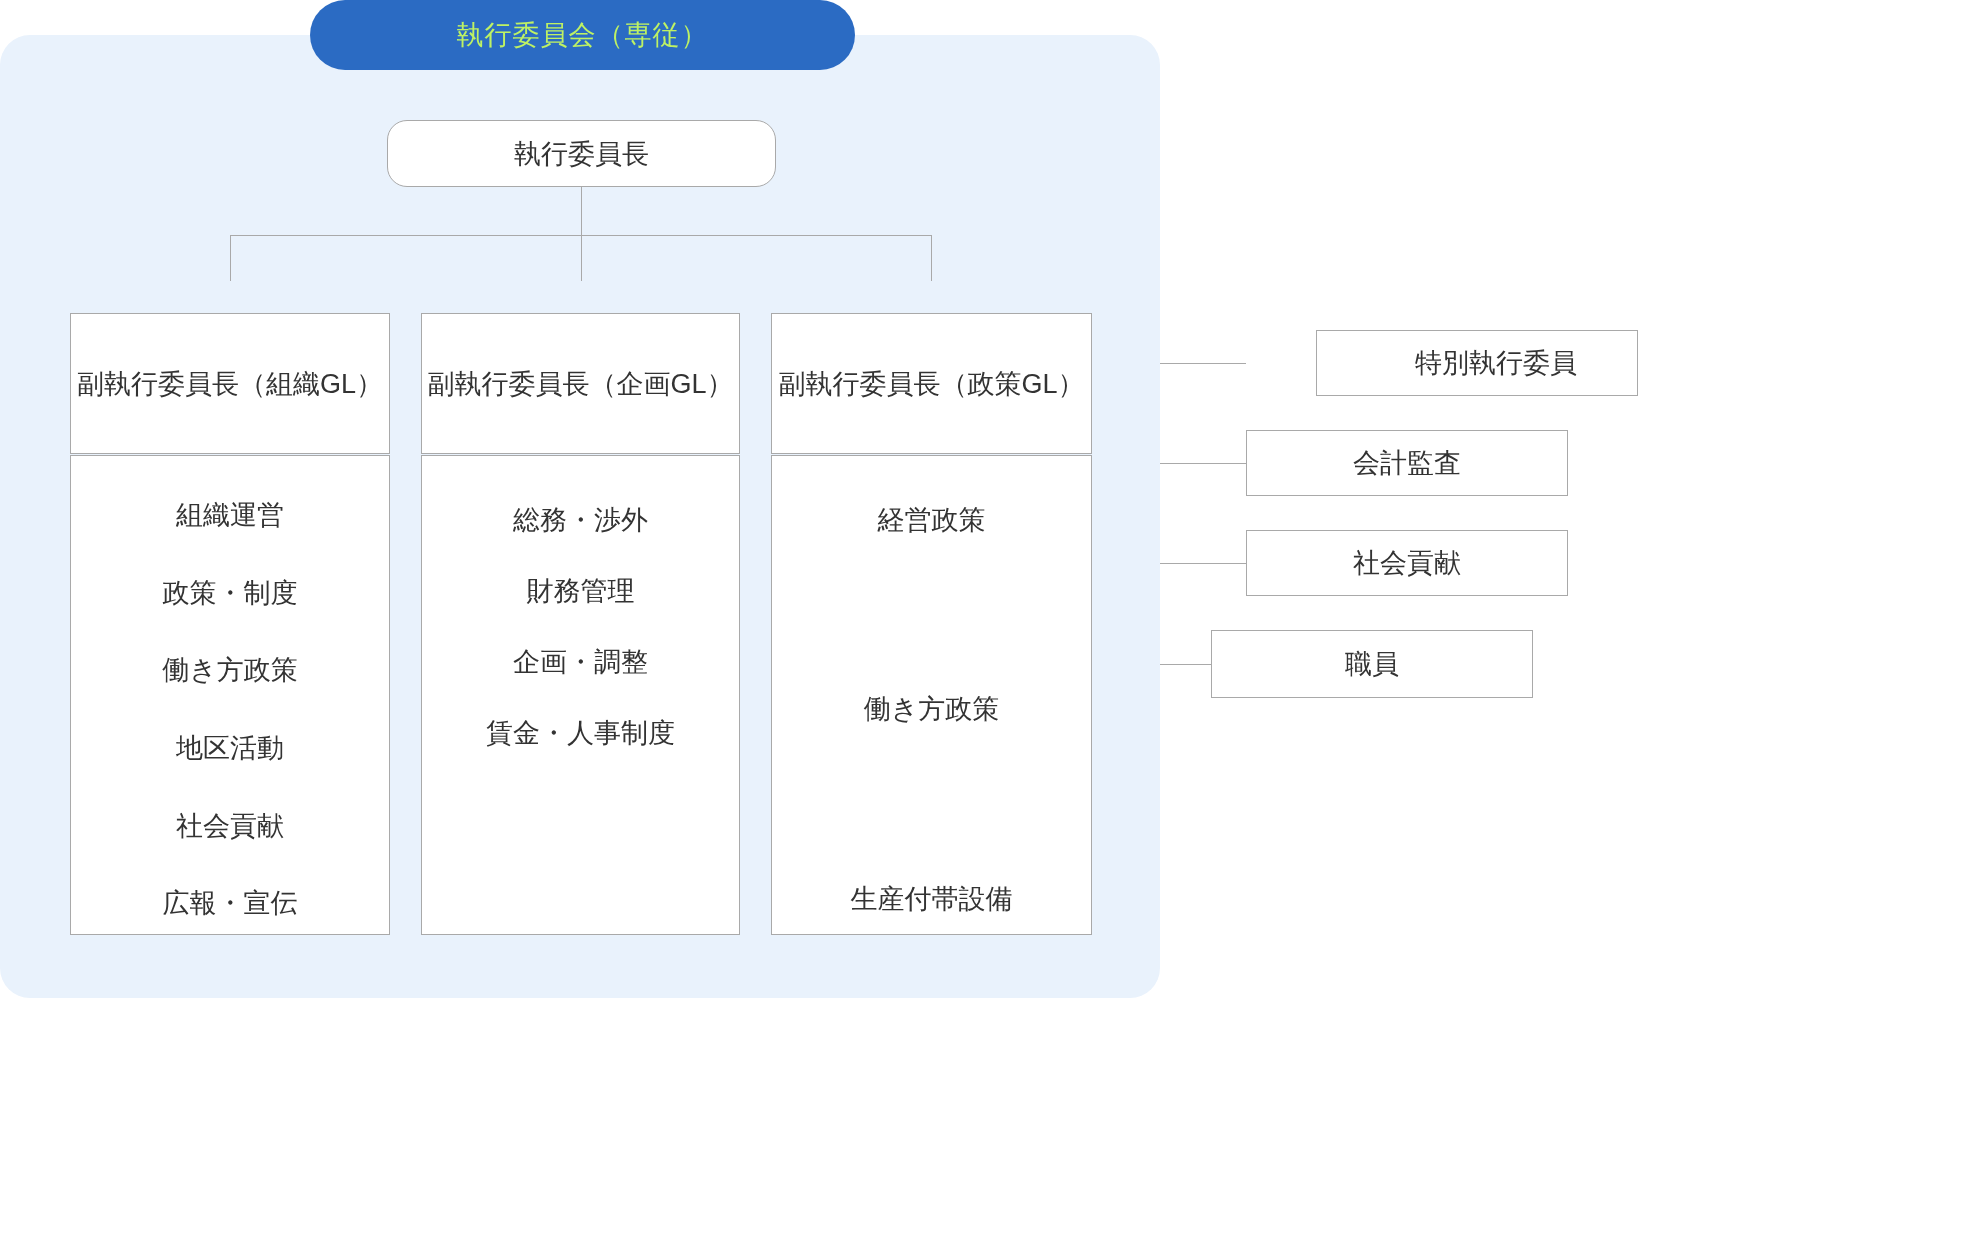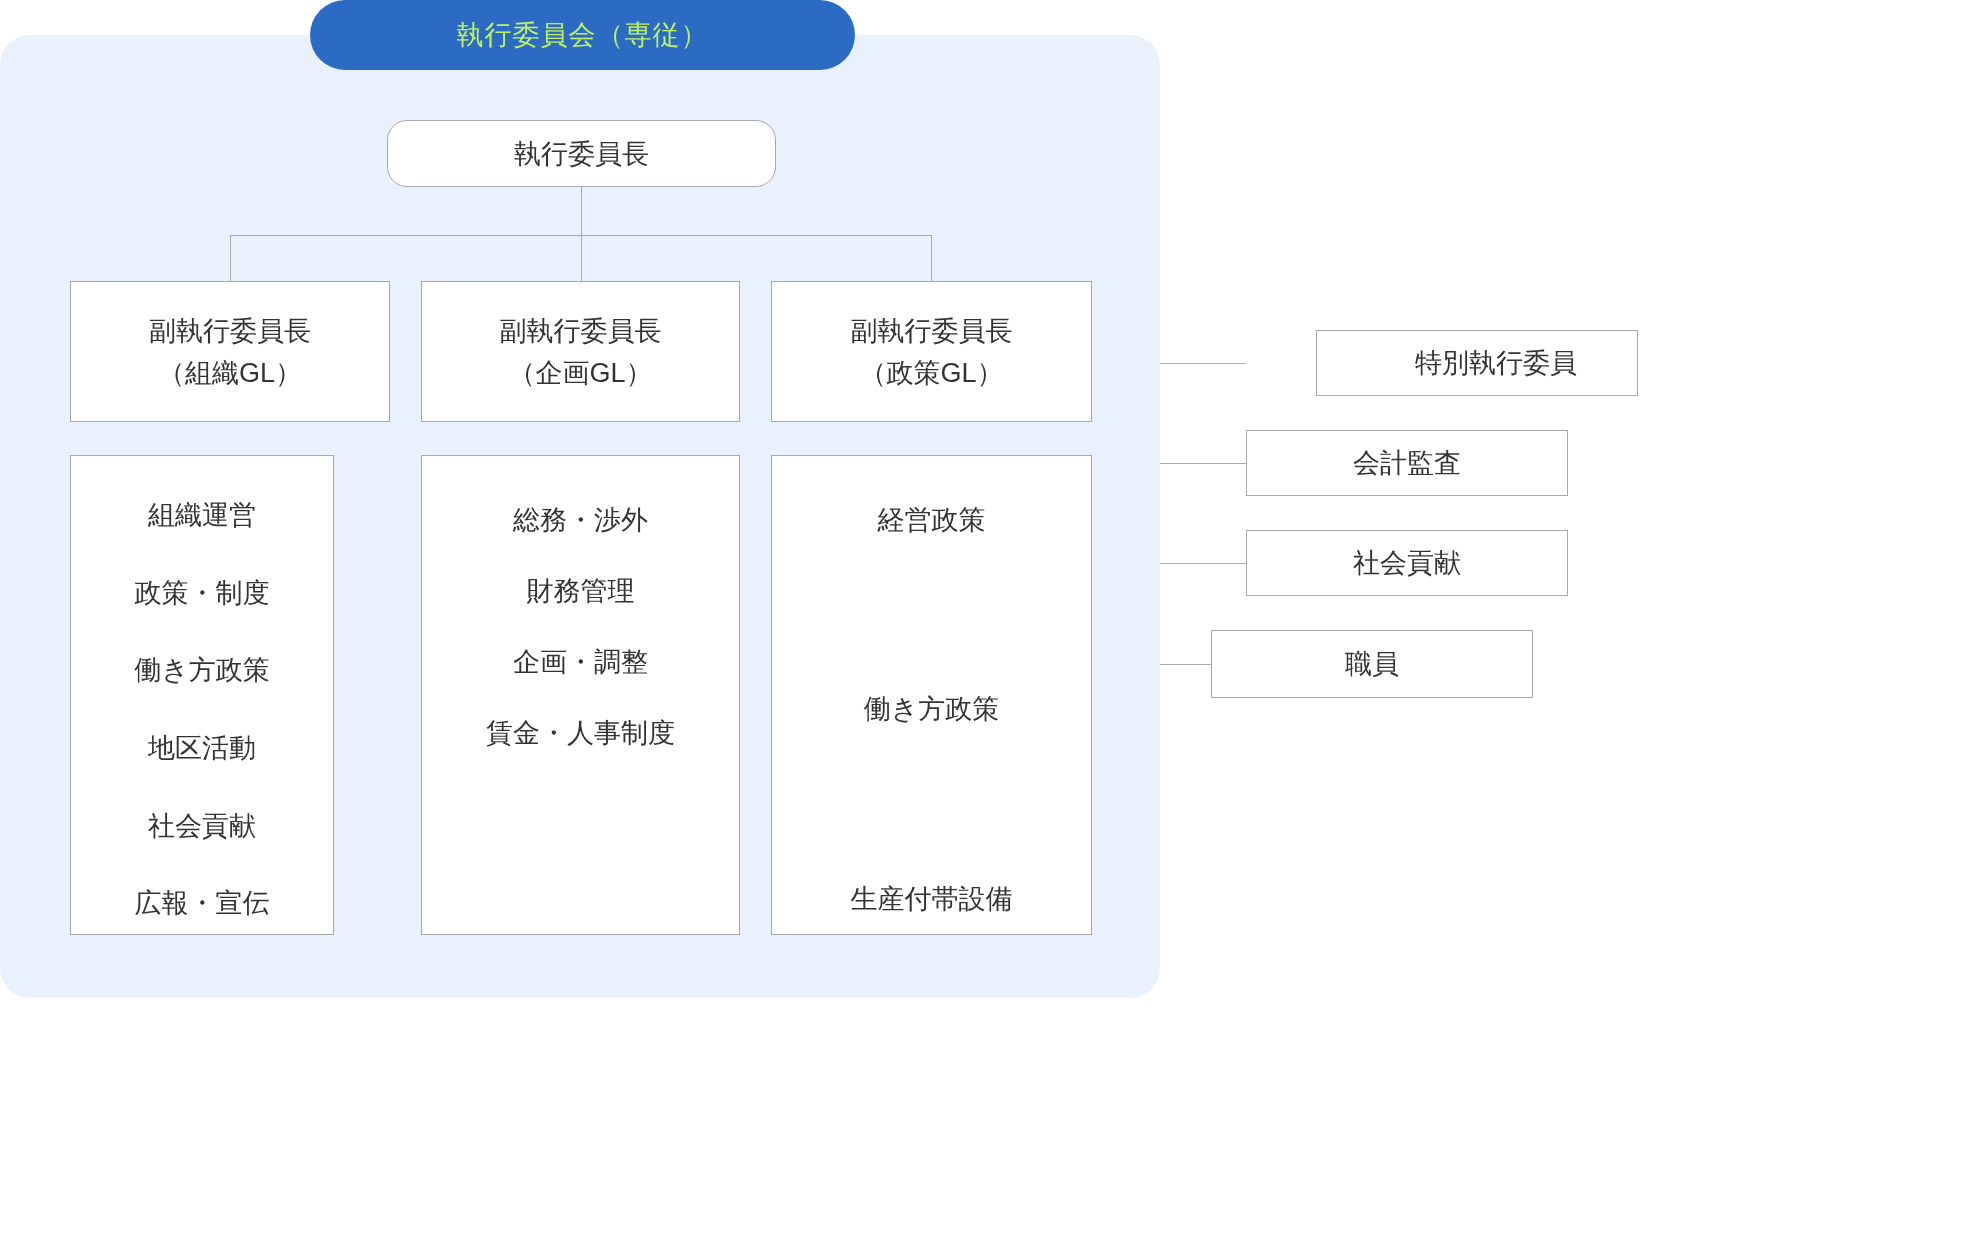--- a/index.html
+++ b/index.html
@@ -21,29 +21,29 @@
   .badge{position:absolute;left:310px;top:0;width:545px;height:70px;
     background:var(--badge-bg);border-radius:35px;
     display:flex;align-items:center;justify-content:center;
     color:#bef264;font-size:27px;font-weight:500;letter-spacing:1px;}
 
   .box{position:absolute;background:var(--box-bg);border:1px solid var(--border);
     display:flex;align-items:center;justify-content:center;text-align:center;}
 
   .chairman{left:387px;top:120px;width:389px;height:67px;font-size:27px;border-radius:20px;}
 
-  .title-box{flex-direction:column;font-size:27px;line-height:42px;}
+  .title-box{flex-direction:row;font-size:27px;line-height:42px;margin-top:32px;}
   .title-box-1{left:70px;top:281px;width:320px;height:141px;}
   .title-box-2{left:421px;top:281px;width:319px;height:141px;}
   .title-box-3{left:771px;top:281px;width:321px;height:141px;}
 
   .tall-box{position:absolute;top:455px;height:480px;background:var(--box-bg);
     border:1px solid var(--border);display:flex;flex-direction:column;
     align-items:center;padding-top:28px;}
-  .tall-box-1{left:70px;width:264px;gap:16px;}
+  .tall-box-1{left:70px;width:320px;gap:16px;}
   .tall-box-2{left:421px;width:319px;}
   .tall-box-3{left:771px;width:321px;justify-content:space-between;}
   .tall-box .item{height:71px;display:flex;align-items:center;justify-content:center;
     font-size:27px;white-space:nowrap;}
 
   .side-box{width:322px;height:66px;font-size:27px;}
   .side-box-0{left:1316px;top:330px;padding-left:38px;}
   .side-box-1{left:1246px;top:430px;}
   .side-box-2{left:1246px;top:530px;}
   .side-box-3{left:1211px;top:630px;height:68px;}

